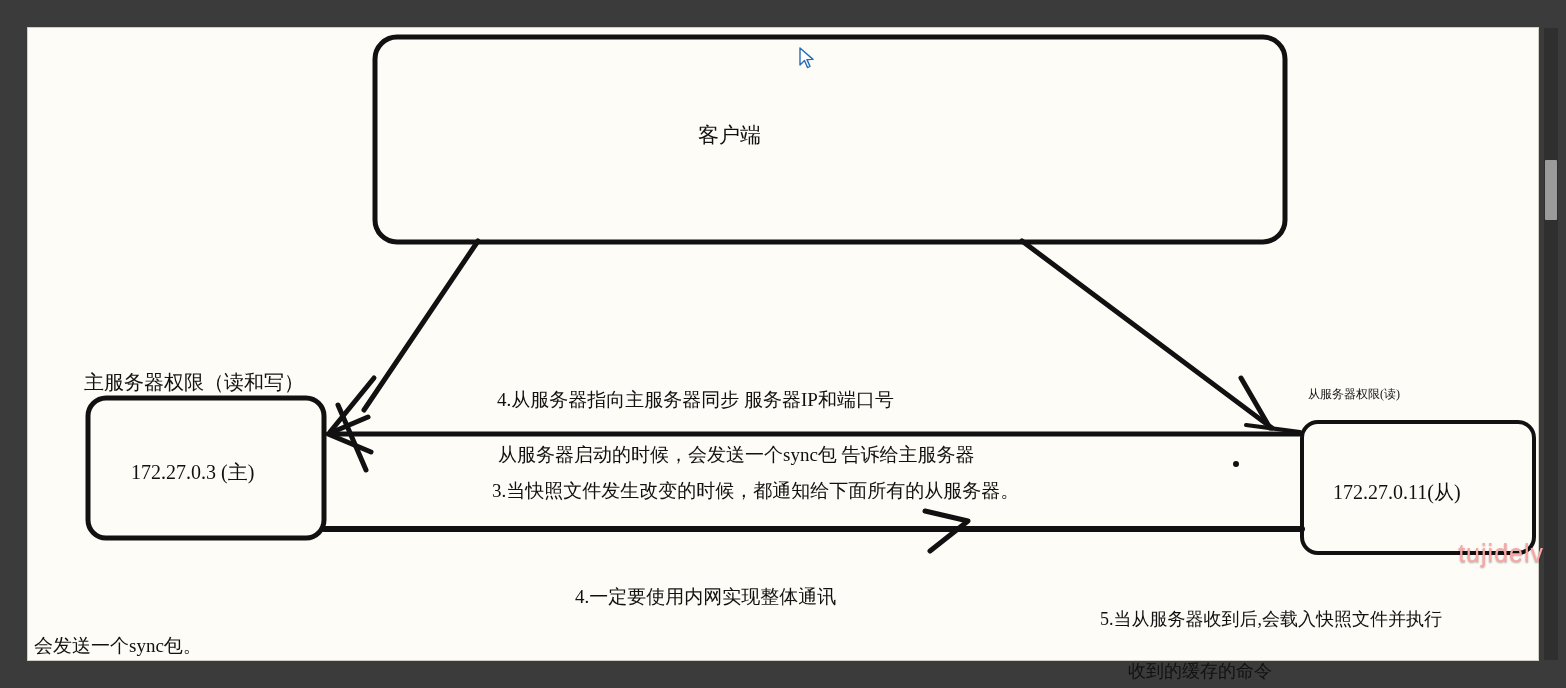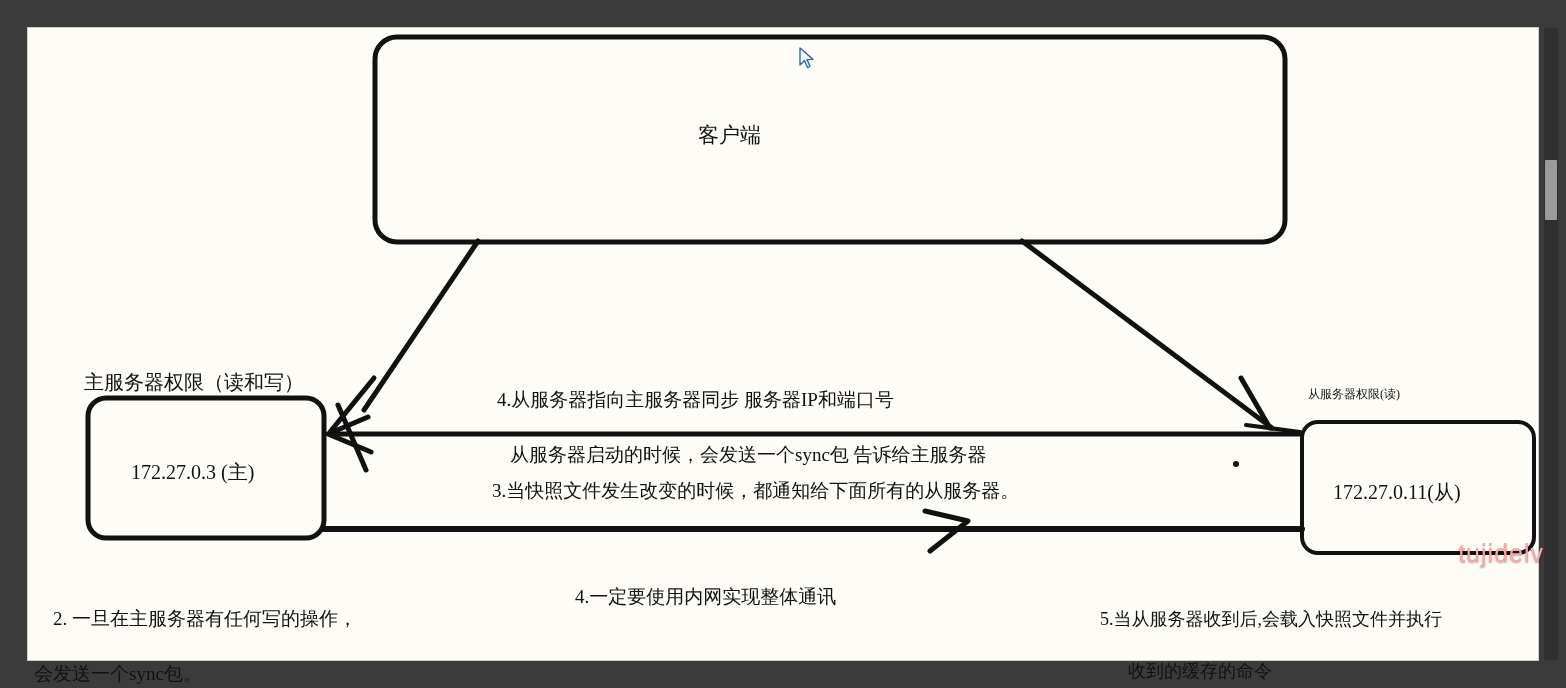--- a/index.html
+++ b/index.html
@@ -84,21 +84,21 @@
     top: 478px;
     font-size: 20px;
   }
   .note1 {
     left: 478px;
     top: 358px;
     font-size: 19px;
   }
   .note1 .l2 {
     display: block;
-    margin-left: 32px;
+    margin-left: 20px;
   }
   .note3 {
     left: 492px;
     top: 477px;
     font-size: 19px;
     font-family: Liberation Serif, serif;
   }
   .note2 {
     left: 34px;
     top: 577px;
@@ -191,21 +191,20 @@
   <div class="lbl slave-ip">172.27.0.11(从)</div>
 
   <div class="lbl note1">
     <span>4.从服务器指向主服务器同步 服务器IP和端口号</span>
     <span class="l2">从服务器启动的时候，会发送一个sync包 告诉给主服务器</span>
   </div>
 
   <div class="lbl note3">3.当快照文件发生改变的时候，都通知给下面所有的从服务器。</div>
 
   <div class="lbl note2">
-    <span>2. 一旦在主服务器有任何写的操作，</span>
     <span style="display:block">会发送一个sync包。</span>
   </div>
 
   <div class="lbl note4">4.一定要使用内网实现整体通讯</div>
 
   <div class="lbl note5">
     <span>5.当从服务器收到后,会载入快照文件并执行</span>
     <span class="l2">收到的缓存的命令</span>
   </div>
 

